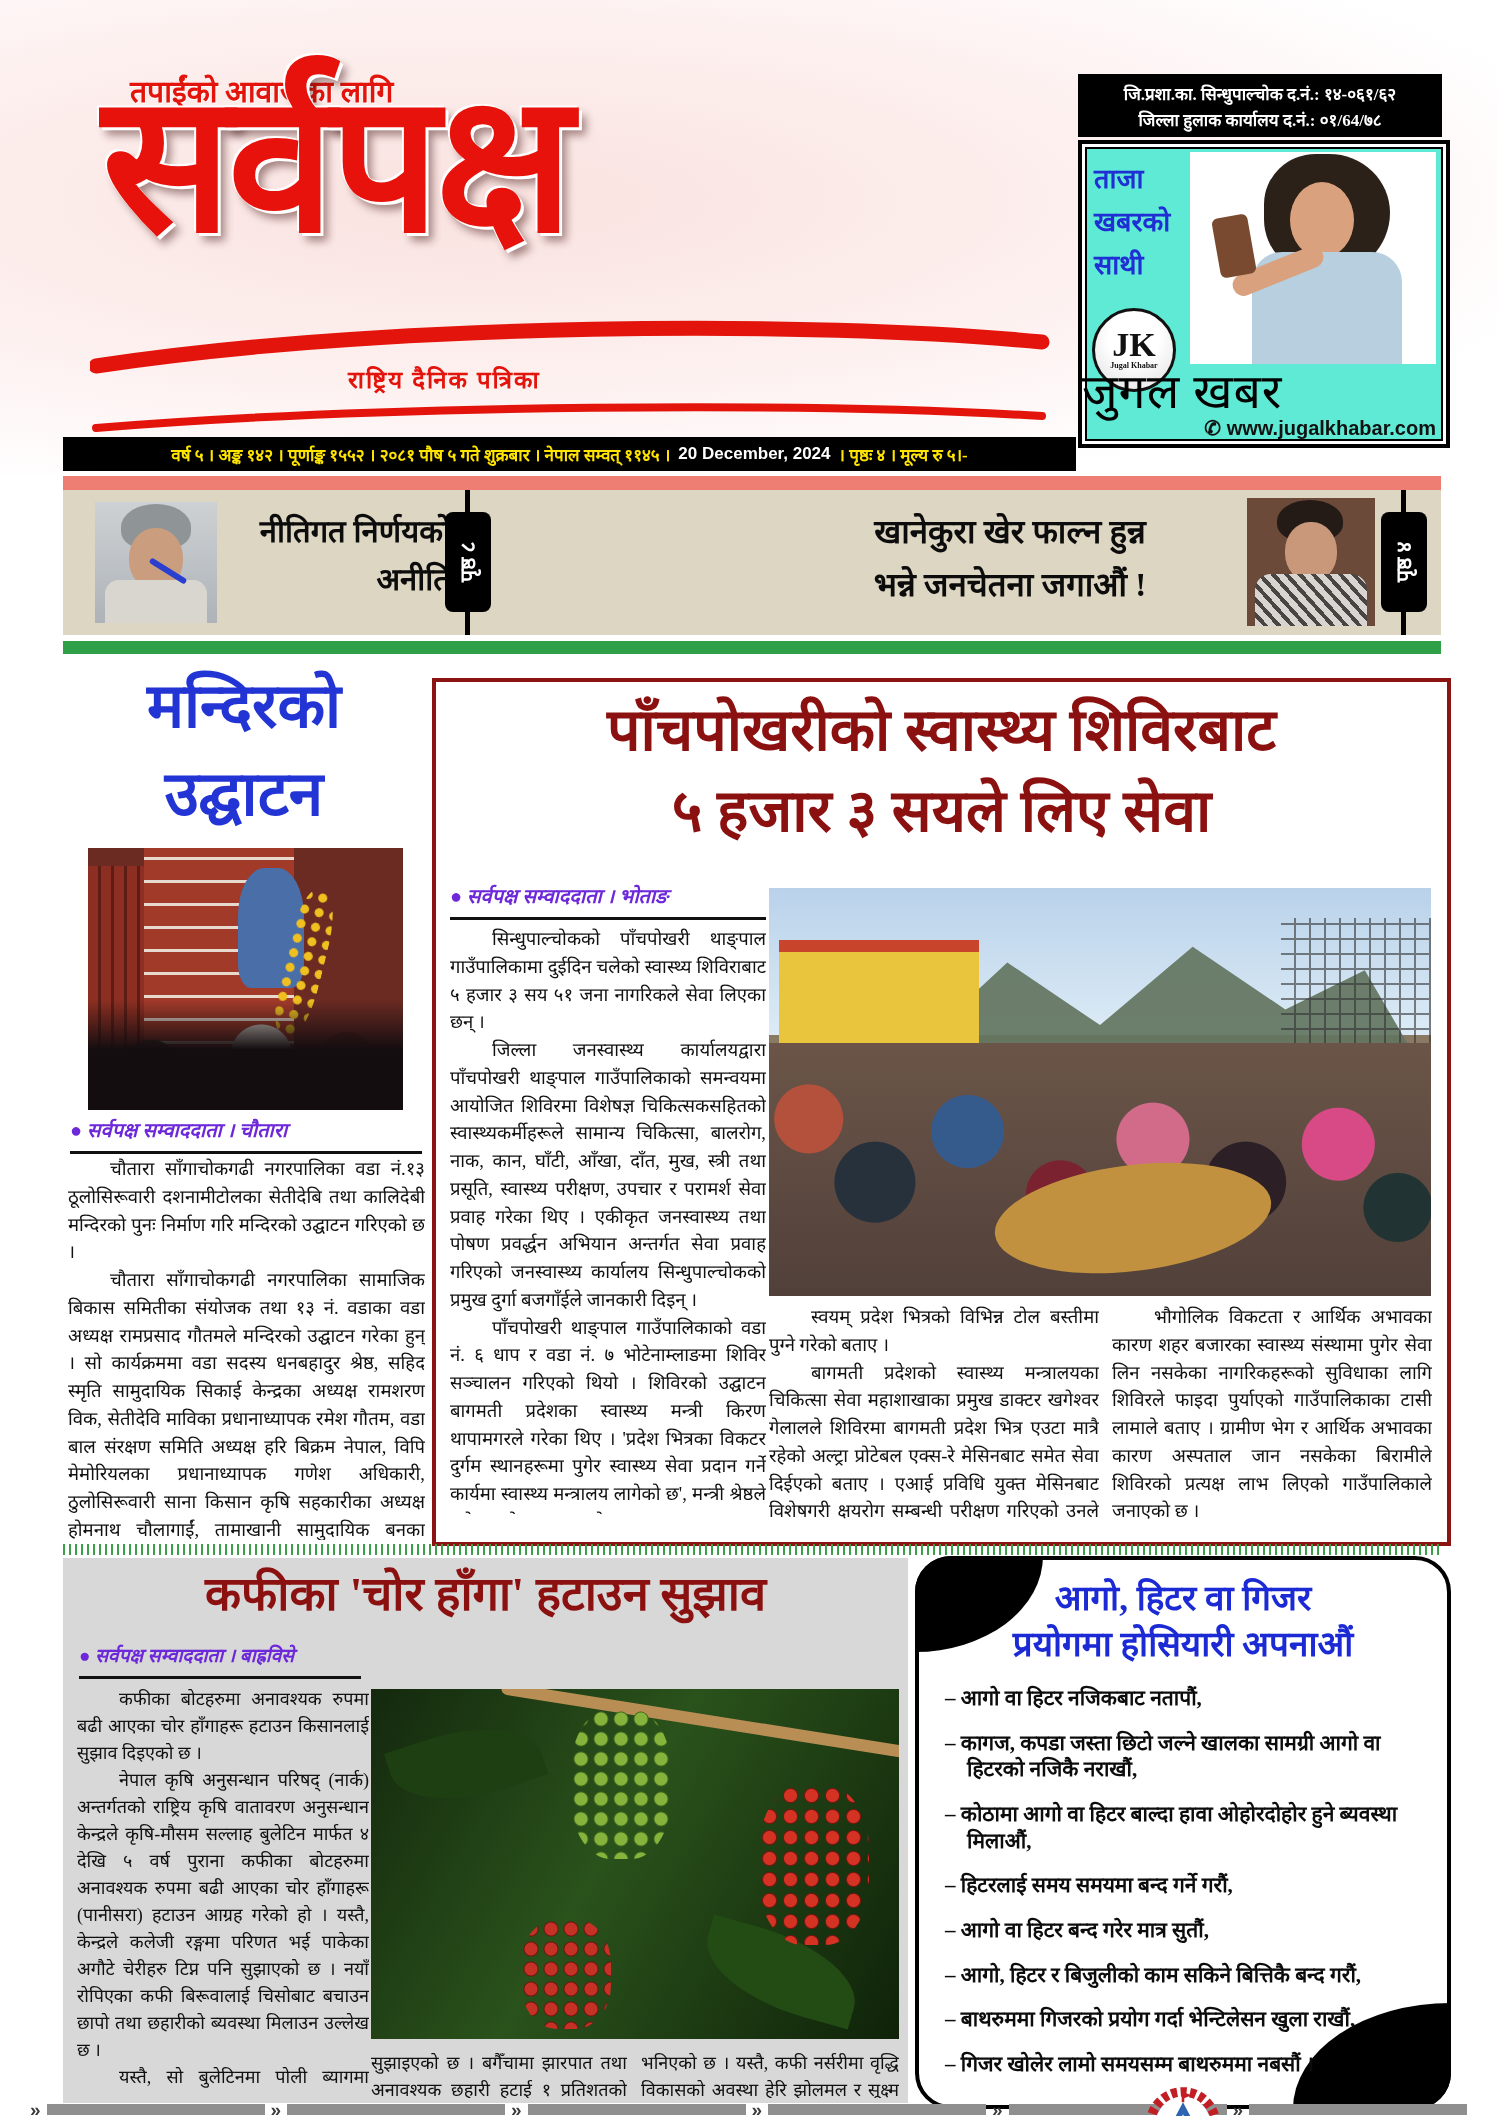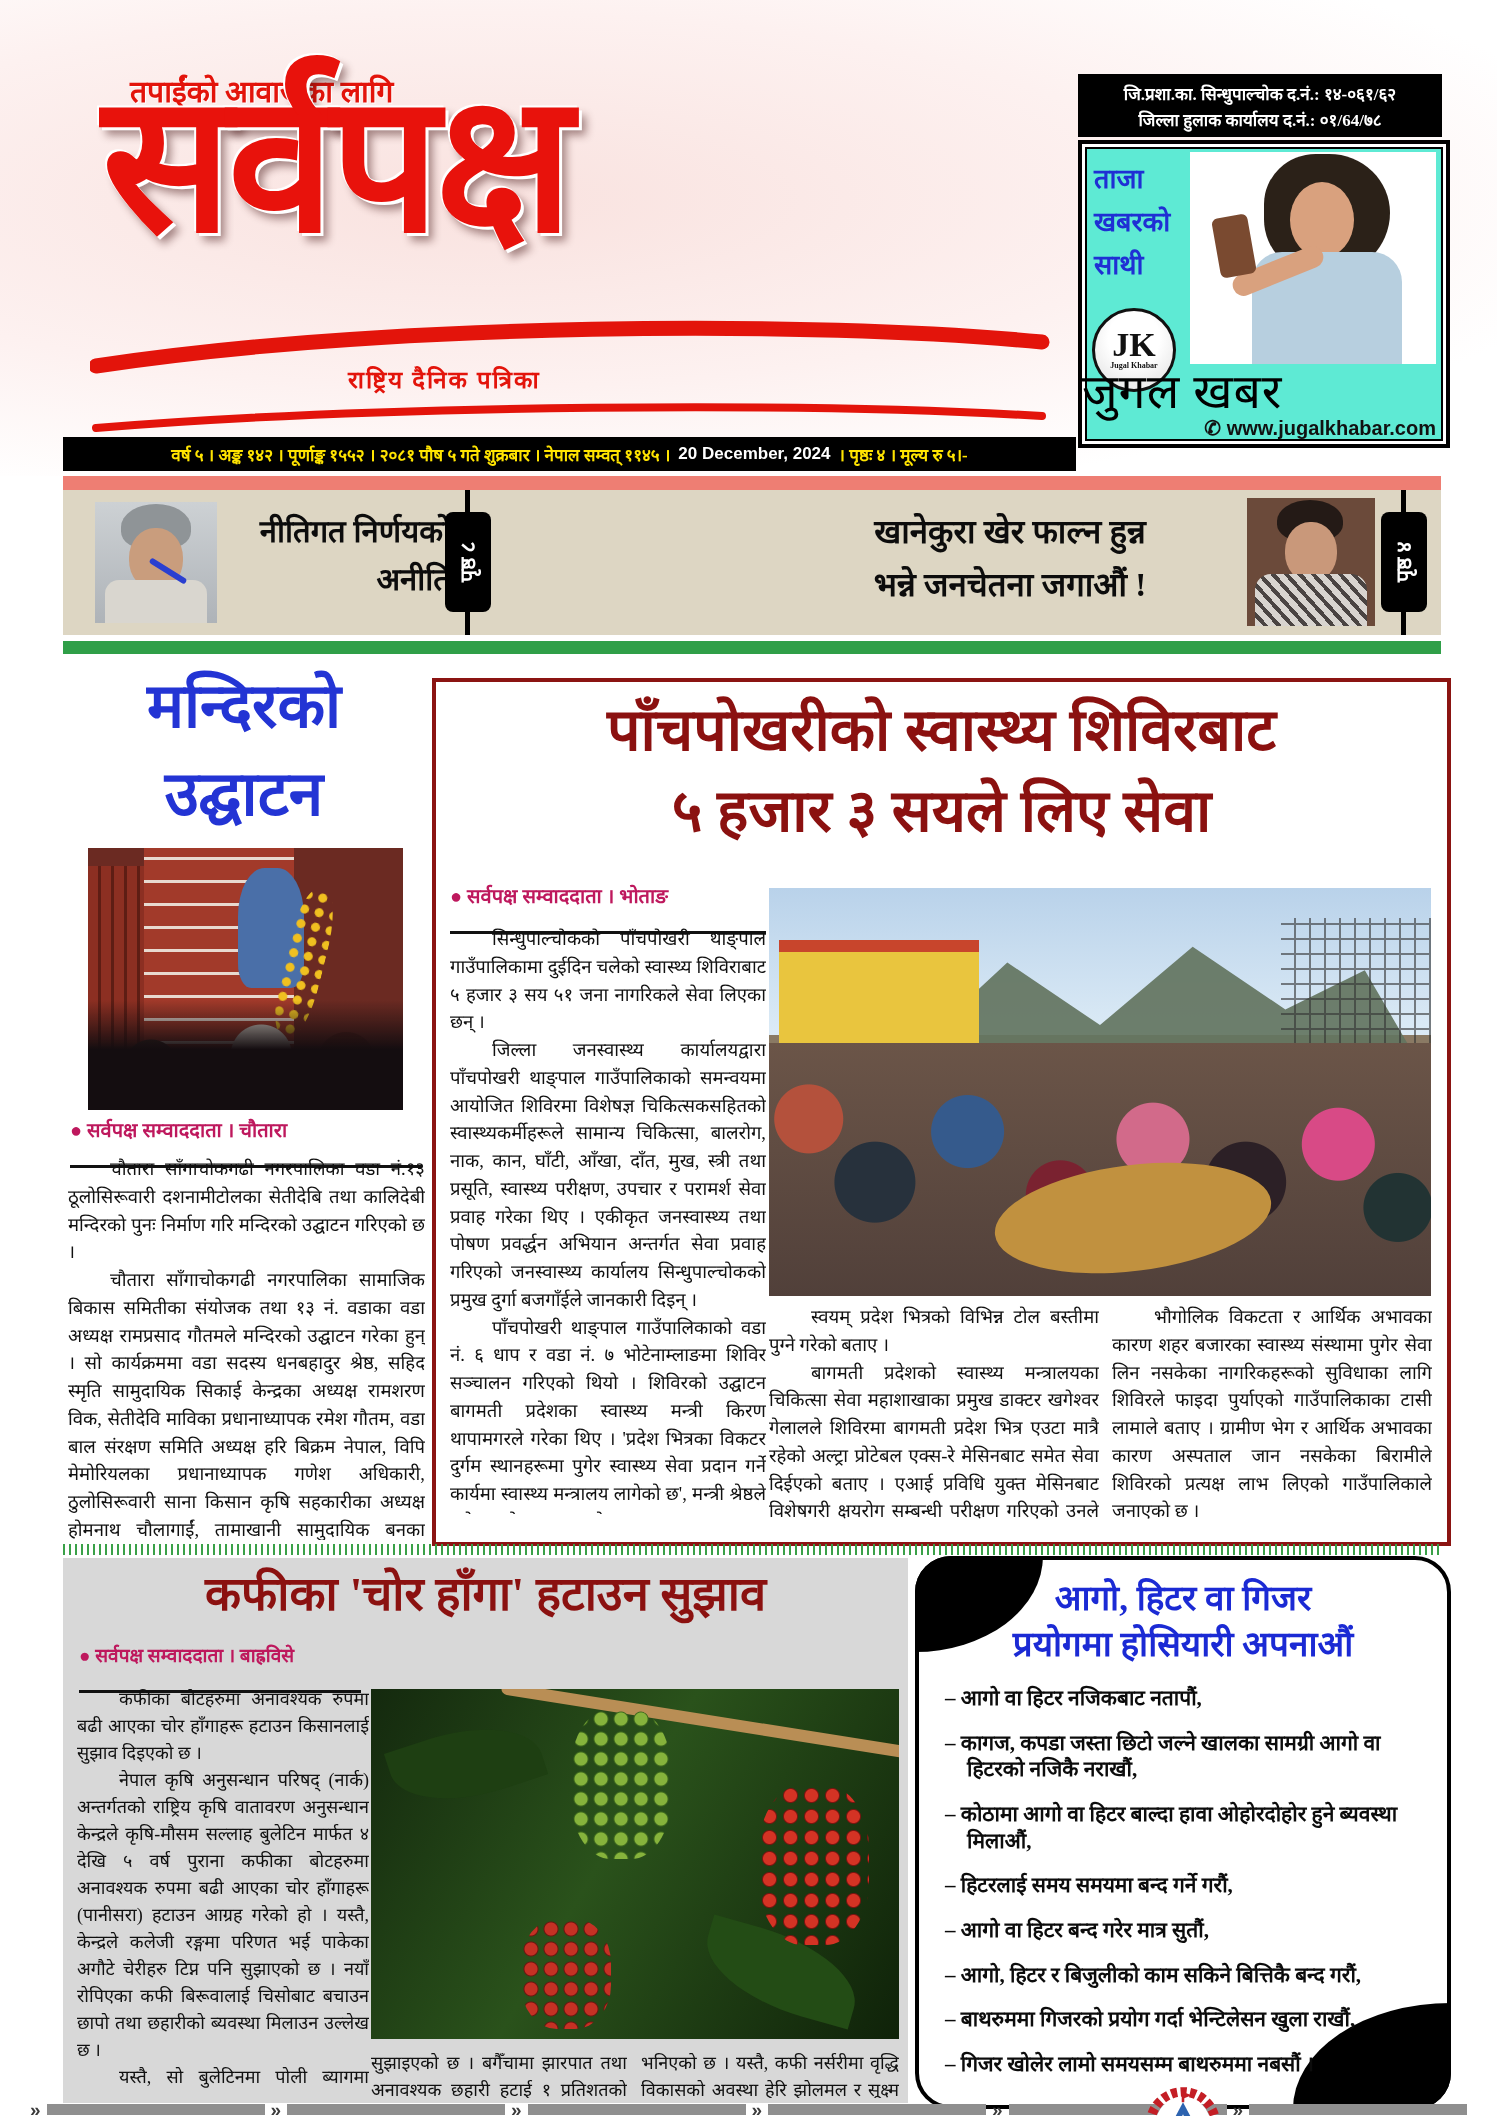--- a/index.html
+++ b/index.html
@@ -74,21 +74,21 @@
   .tw-door{left:0;top:18px;width:58px;height:244px;
     background:repeating-linear-gradient(90deg,#8c2f22 0 10px,#5e1d14 10px 13px);}
   .tw-person{left:150px;top:20px;width:66px;height:120px;background:#4a6fa8;border-radius:40% 40% 20% 20%;}
   .tw-garland{left:196px;top:40px;width:40px;height:150px;border-radius:40%;transform:rotate(14deg);
     background:radial-gradient(#f0c020 4px,transparent 5px);background-size:15px 15px;}
   .tw-crowd{left:0;bottom:0;width:100%;height:42%;
     background:linear-gradient(rgba(20,13,16,0),#140d10 45%),
       radial-gradient(circle at 20% 60%,#3c2a22 0 26px,transparent 27px),
       radial-gradient(circle at 55% 50%,#d8d2c8 0 30px,transparent 31px),
       radial-gradient(circle at 82% 55%,#551f18 0 28px,transparent 29px);}
-  .byline{font-size:20px;font-weight:bold;color:#be185d;border-bottom:3px solid #111;padding-bottom:22px;}
+  .byline{font-size:20px;font-weight:bold;color:#6d28d9;border-bottom:3px solid #111;padding-bottom:8px;font-style:italic;}
   .temple-byline{left:70px;top:1116px;width:352px;}
   .bodytext{font-size:18.5px;line-height:1.5;text-align:justify;color:#101010;overflow:hidden;}
   .bodytext p{margin:0;text-indent:42px;}
   .temple-body{left:68px;top:1156px;width:357px;height:384px;}
   
   .main-box{left:432px;top:678px;width:1011px;height:860px;background:#fff;border:4px solid #8b1412;}
   .main-head{left:0;top:8px;width:100%;text-align:center;color:#8b1110;font-size:59px;font-weight:bold;line-height:1.38;}
   .health-byline{left:14px;top:200px;width:316px;}
   .health-col1{left:14px;top:244px;width:316px;height:588px;}
   .health-photo{left:333px;top:206px;width:662px;height:408px;background:#8a7a64;overflow:hidden;}

